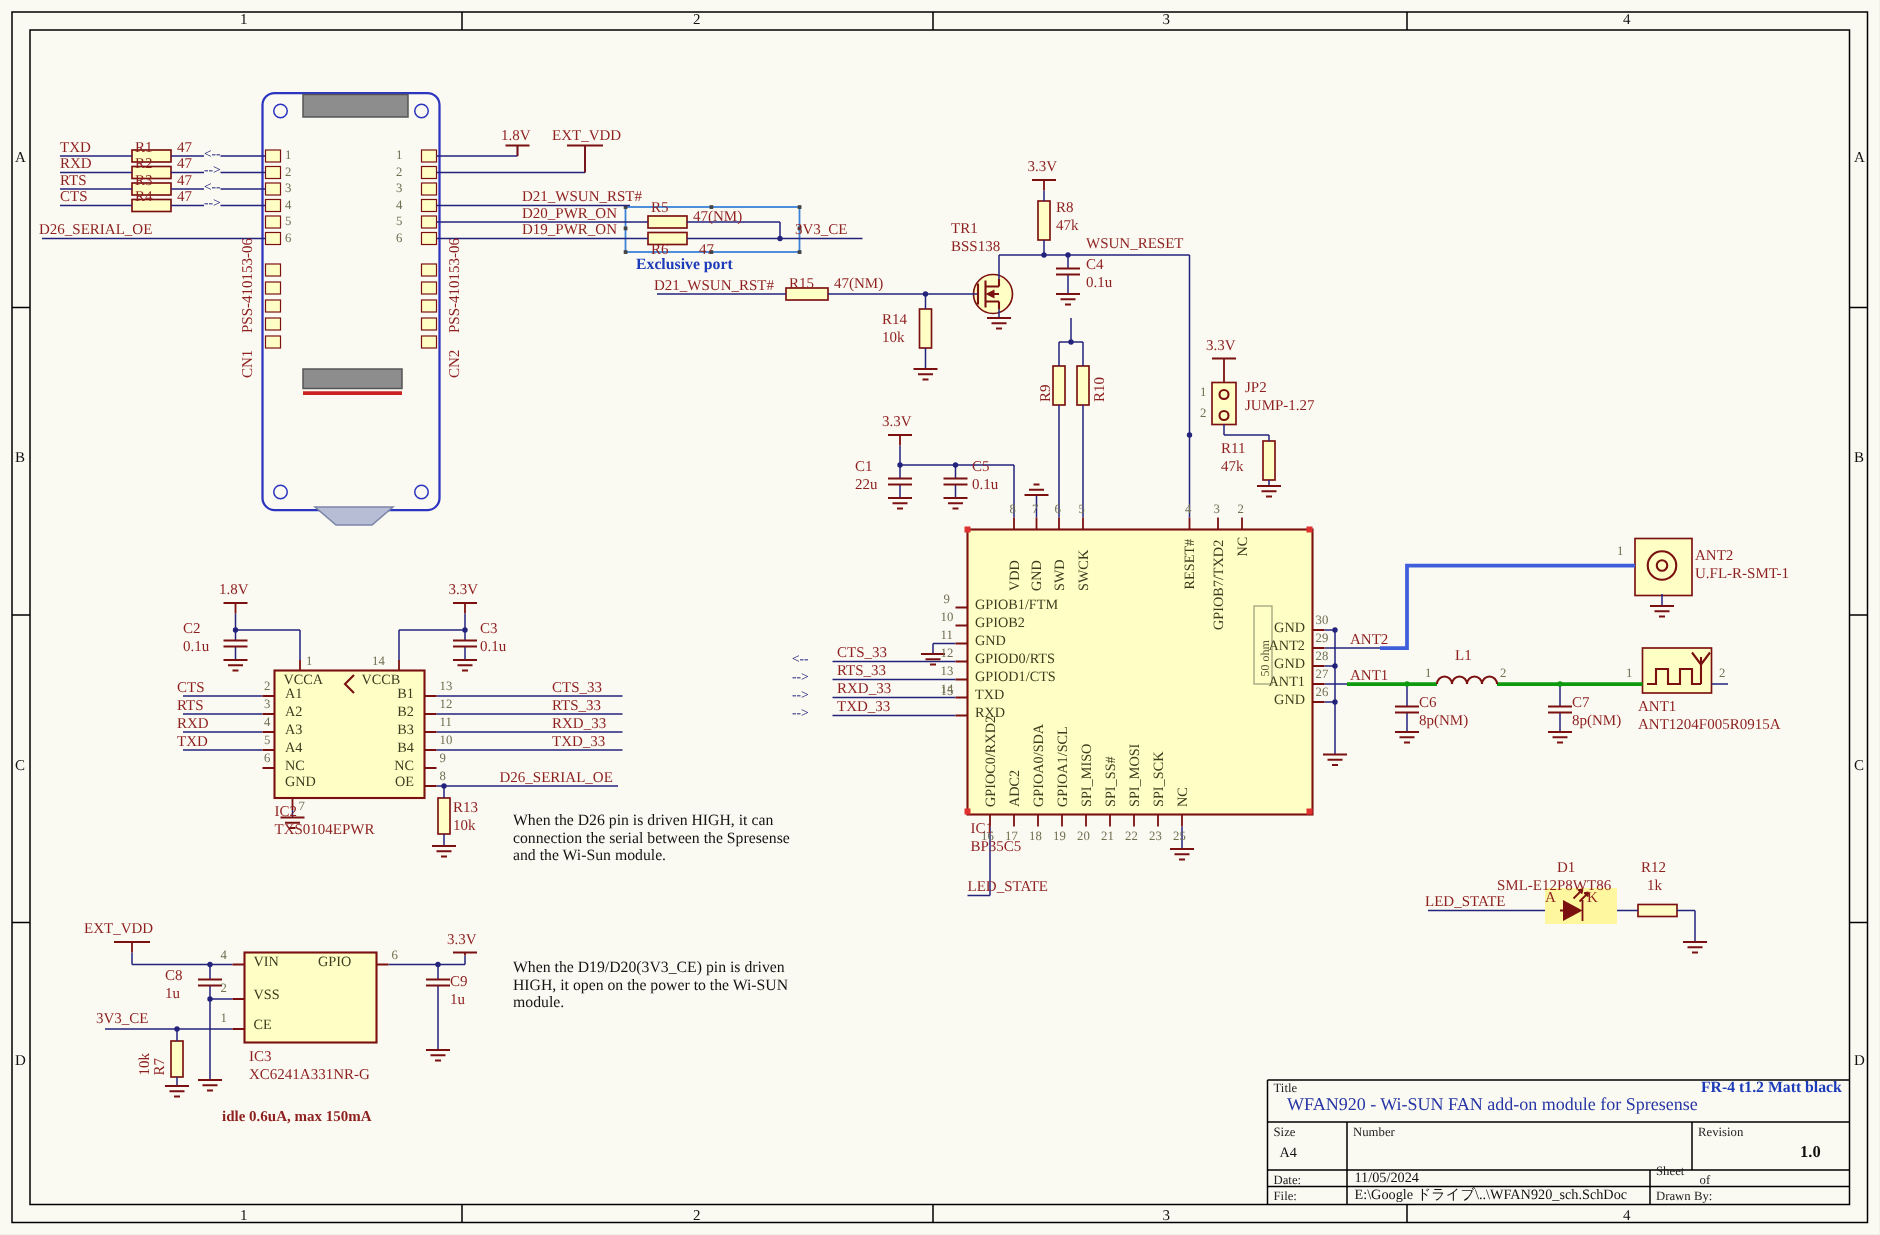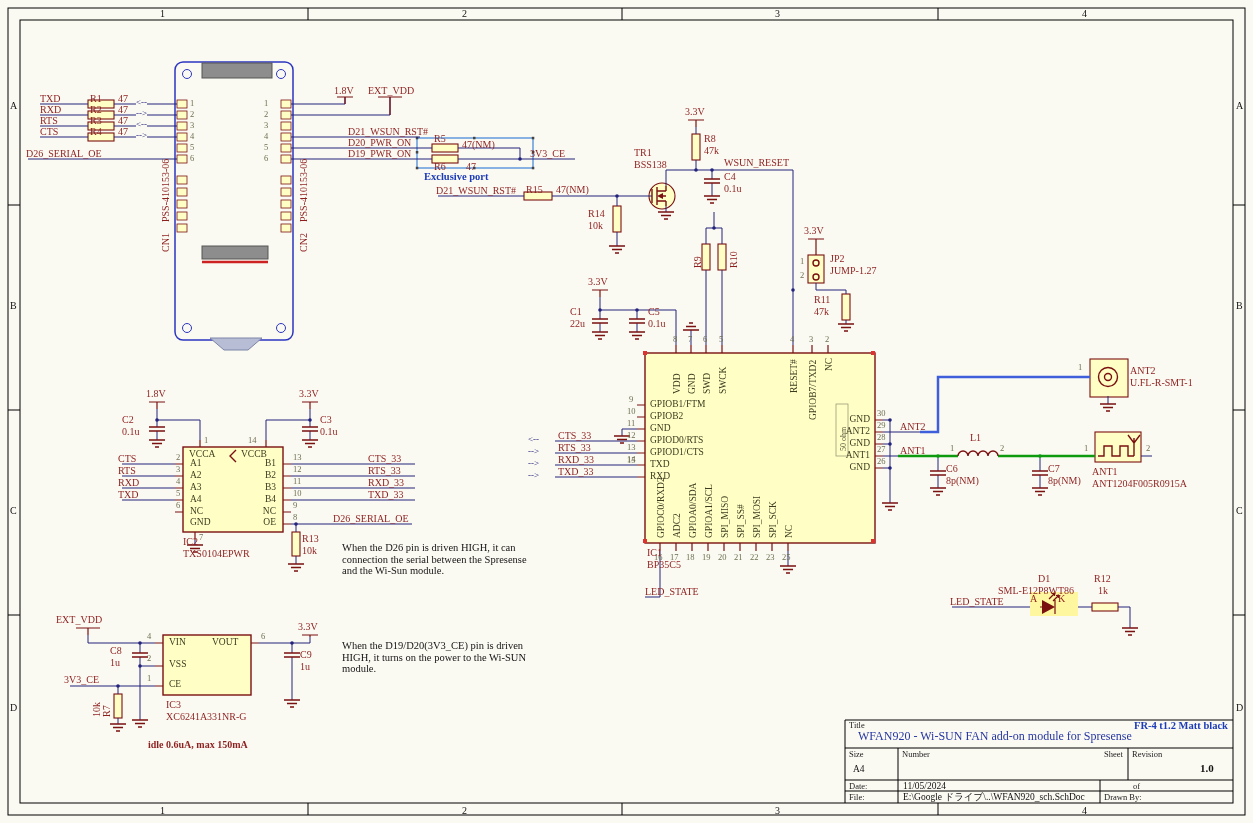--- a/index.html
+++ b/index.html
@@ -457,51 +457,51 @@
 <span class="t m" style="left:302px;top:545px">10k</span>
 <span class="t m" style="left:183px;top:536px">IC2</span>
 <span class="t m" style="left:183px;top:548px">TXS0104EPWR</span>
 <div class="t note" style="left:342px;top:542px">When the D26 pin is driven HIGH, it can
 connection the serial between the Spresense
 and the Wi-Sun module.</div>
 
 <span class="t m" style="left:56px;top:614px">EXT_VDD</span>
 <span class="t m" style="left:64px;top:674px">3V3_CE</span>
 <span class="t nm" style="left:169px;top:637px">VIN</span>
-<span class="t nm" style="left:212px;top:637px">VOUT</span>
+<span class="t nm" style="left:212px;top:637px">GPIO</span>
 <span class="t nm" style="left:169px;top:659px">VSS</span>
 <span class="t nm" style="left:169px;top:679px">CE</span>
 <span class="t pn" style="left:147px;top:632px">4</span>
 <span class="t pn" style="left:261px;top:632px">6</span>
 <span class="t pn" style="left:147px;top:654px">2</span>
 <span class="t pn" style="left:147px;top:674px">1</span>
 <span class="t m" style="left:110px;top:645px">C8</span>
 <span class="t m" style="left:110px;top:657px">1u</span>
 <span class="t m" style="left:300px;top:649px">C9</span>
 <span class="t m" style="left:300px;top:661px">1u</span>
 <span class="t m v" style="left:101px;top:717px">R7</span>
 <span class="t m v" style="left:91px;top:717px">10k</span>
 <span class="t m" style="left:298px;top:621px">3.3V</span>
 <span class="t m" style="left:166px;top:699px">IC3</span>
 <span class="t m" style="left:166px;top:711px">XC6241A331NR-G</span>
 <span class="t m" style="left:148px;top:739px;font-weight:bold">idle 0.6uA, max 150mA</span>
 <div class="t note" style="left:342px;top:640px">When the D19/D20(3V3_CE) pin is driven
-HIGH, it turns on the power to the Wi-SUN
+HIGH, it open on the power to the Wi-SUN
 module.</div>
 
 <span class="t bb" style="left:1134px;top:720px">FR-4 t1.2 Matt black</span>
 
 <span class="t tbl" style="left:849px;top:721px">Title</span>
 <span class="t ttl" style="left:858px;top:730px">WFAN920 - Wi-SUN FAN add-on module for Spresense</span>
 <span class="t tbl" style="left:849px;top:750px">Size</span>
 <span class="t tbv" style="left:853px;top:764px">A4</span>
 <span class="t tbl" style="left:902px;top:750px">Number</span>
 <span class="t tbl" style="left:1132px;top:750px">Revision</span>
 <span class="t rev" style="left:1200px;top:762px">1.0</span>
 <span class="t tbl" style="left:849px;top:782px">Date:</span>
 <span class="t tbv" style="left:903px;top:781px">11/05/2024</span>
-<span class="t tbl" style="left:1104px;top:750px">Sheet</span>
+<span class="t tbl" style="left:1104px;top:776px">Sheet</span>
 <span class="t tbl" style="left:1133px;top:782px">of</span>
 <span class="t tbl" style="left:849px;top:793px">File:</span>
 <span class="t tbv" style="left:903px;top:792px">E:\Google ドライブ\..\WFAN920_sch.SchDoc</span>
 <span class="t tbl" style="left:1104px;top:793px">Drawn By:</span>
 
 </div>
 
 </body></html>

